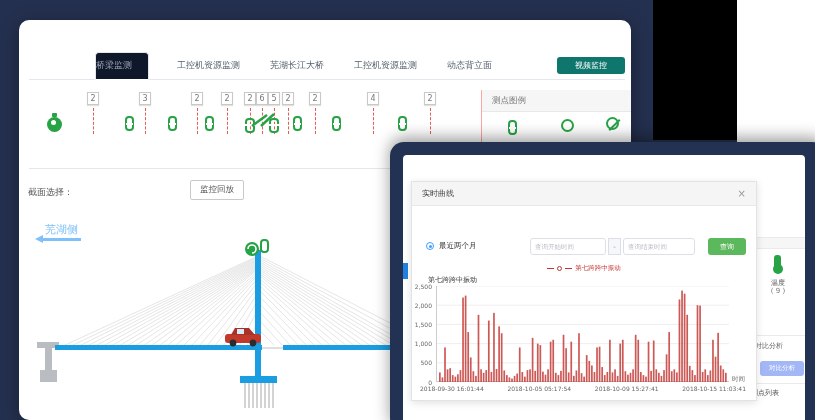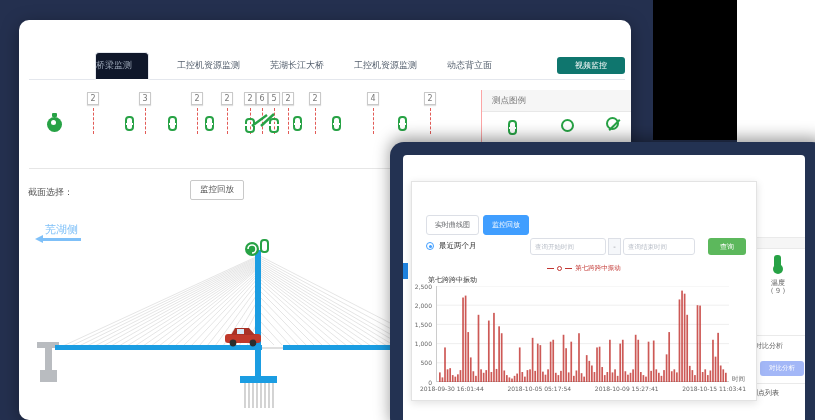--- a/index.html
+++ b/index.html
@@ -264,23 +264,23 @@
     <span class="thermo"></span>
     <div class="sbf-temp">温度</div>
     <div class="sbf-count">( 9 )</div>
     <div class="sbf-div1"></div>
     <div class="sbf-cmp">对比分析</div>
     <button class="sbf-btn">对比分析</button>
     <div class="sbf-div2"></div>
     <div class="sbf-list">测点列表</div>
 
     <div class="dlg">
-      <div class="dlg-tabs">
-        <span class="dtab">实时曲线图</span>
-        <span class="dtab active">监控回放</span>
+      <div class="dlg-hd">
+        <span class="dlg-title">实时曲线</span>
+        <span class="dlg-close">×</span>
       </div>
       <span class="radio"></span>
       <span class="radio-label">最近两个月</span>
       <input class="in-start" placeholder="查询开始时间" style="">
       <span class="in-sep">-</span>
       <input class="in-end" placeholder="查询结束时间" style="">
       <button class="query-btn">查询</button>
 
       <div class="chart-legend">
         <span class="lg-line"></span>

